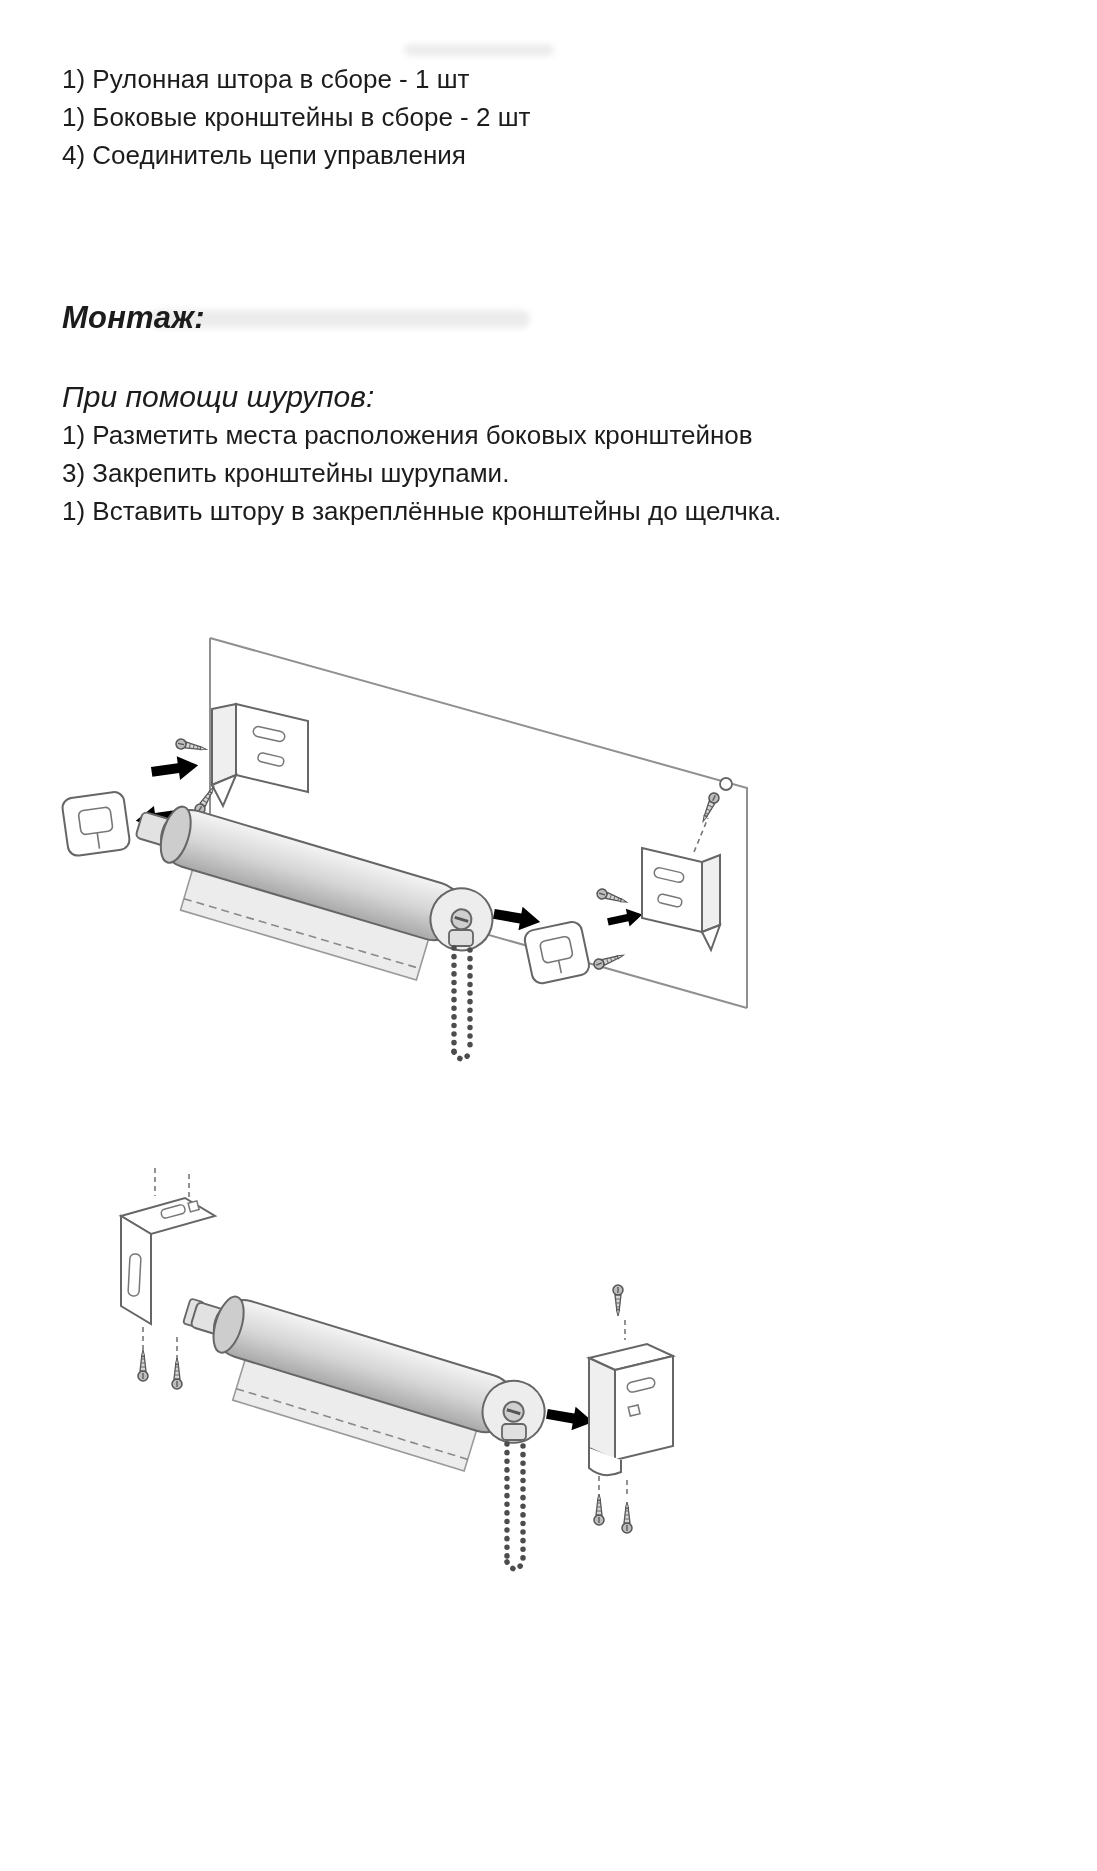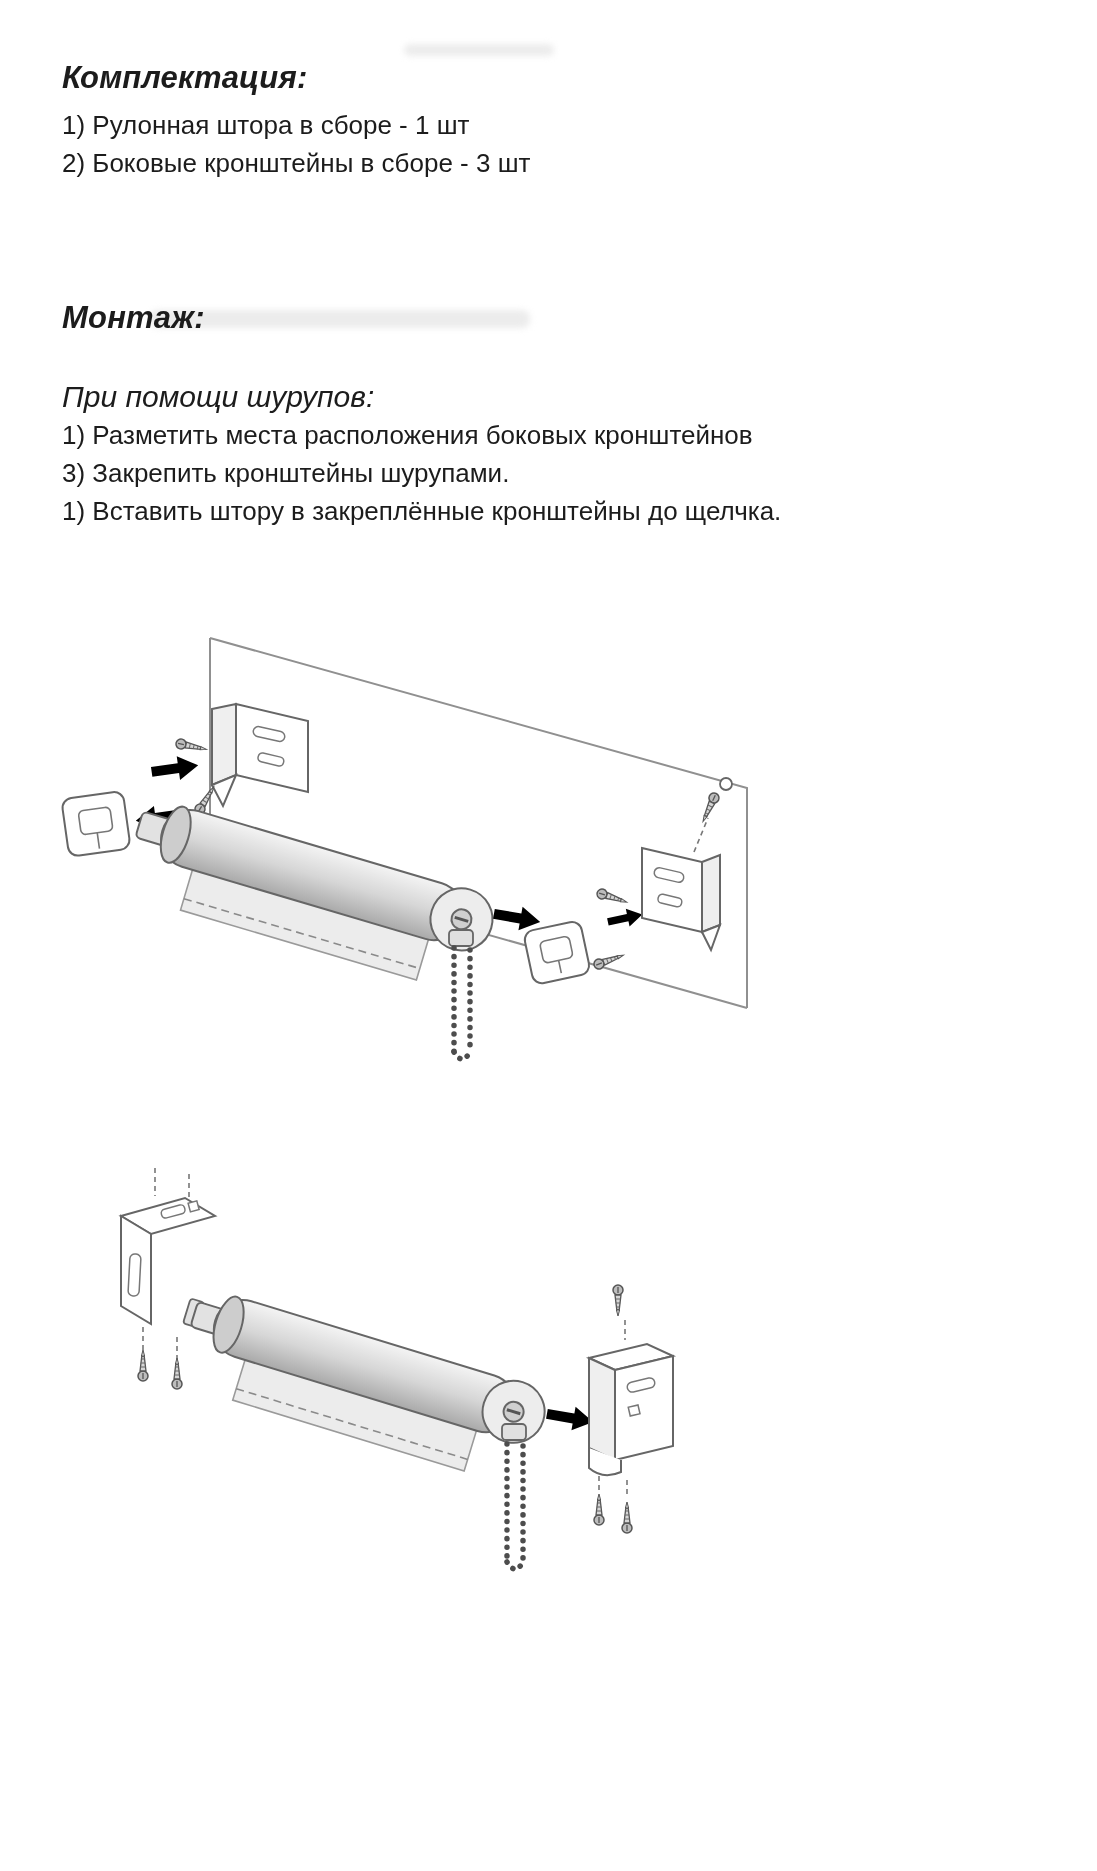--- a/index.html
+++ b/index.html
@@ -20,23 +20,23 @@
 </style>
 </head>
 <body>
 
 <div class="page">
 
   <div class="smudge" style="left:404px; top:44px; width:150px; height:12px;"></div>
   <div class="smudge" style="left:150px; top:310px; width:380px; height:18px;"></div>
 
   <section class="text-block kit">
-    <h2 class="title">Комплектация:</h2>
     <p class="item">1) Рулонная штора в сборе - 1 шт</p>
-    <p class="item">2) Боковые кронштейны в сборе - 3 шт</p>
+    <p class="item">1) Боковые кронштейны в сборе - 2 шт</p>
+    <p class="item">4) Соединитель цепи управления</p>
   </section>
 
   <section class="text-block mount">
     <h2 class="title" style="">Монтаж:</h2>
     <p class="subtitle">При помощи шурупов:</p>
     <p class="item">1) Разметить места расположения боковых кронштейнов</p>
     <p class="item">3) Закрепить кронштейны шурупами.</p>
     <p class="item">1) Вставить штору в закреплённые кронштейны до щелчка.</p>
   </section>
 

